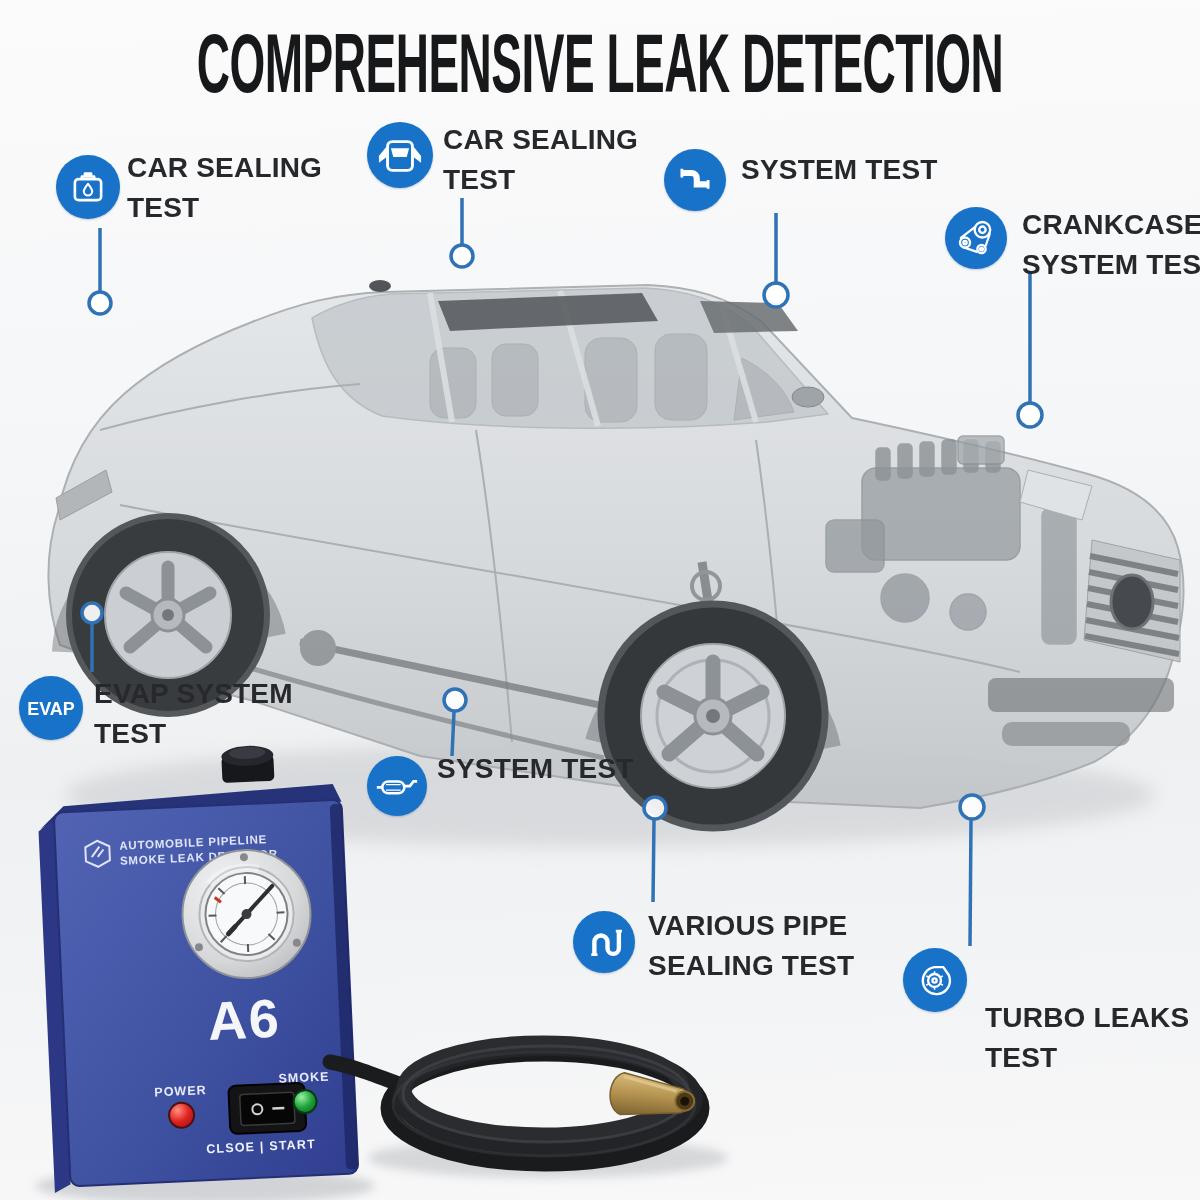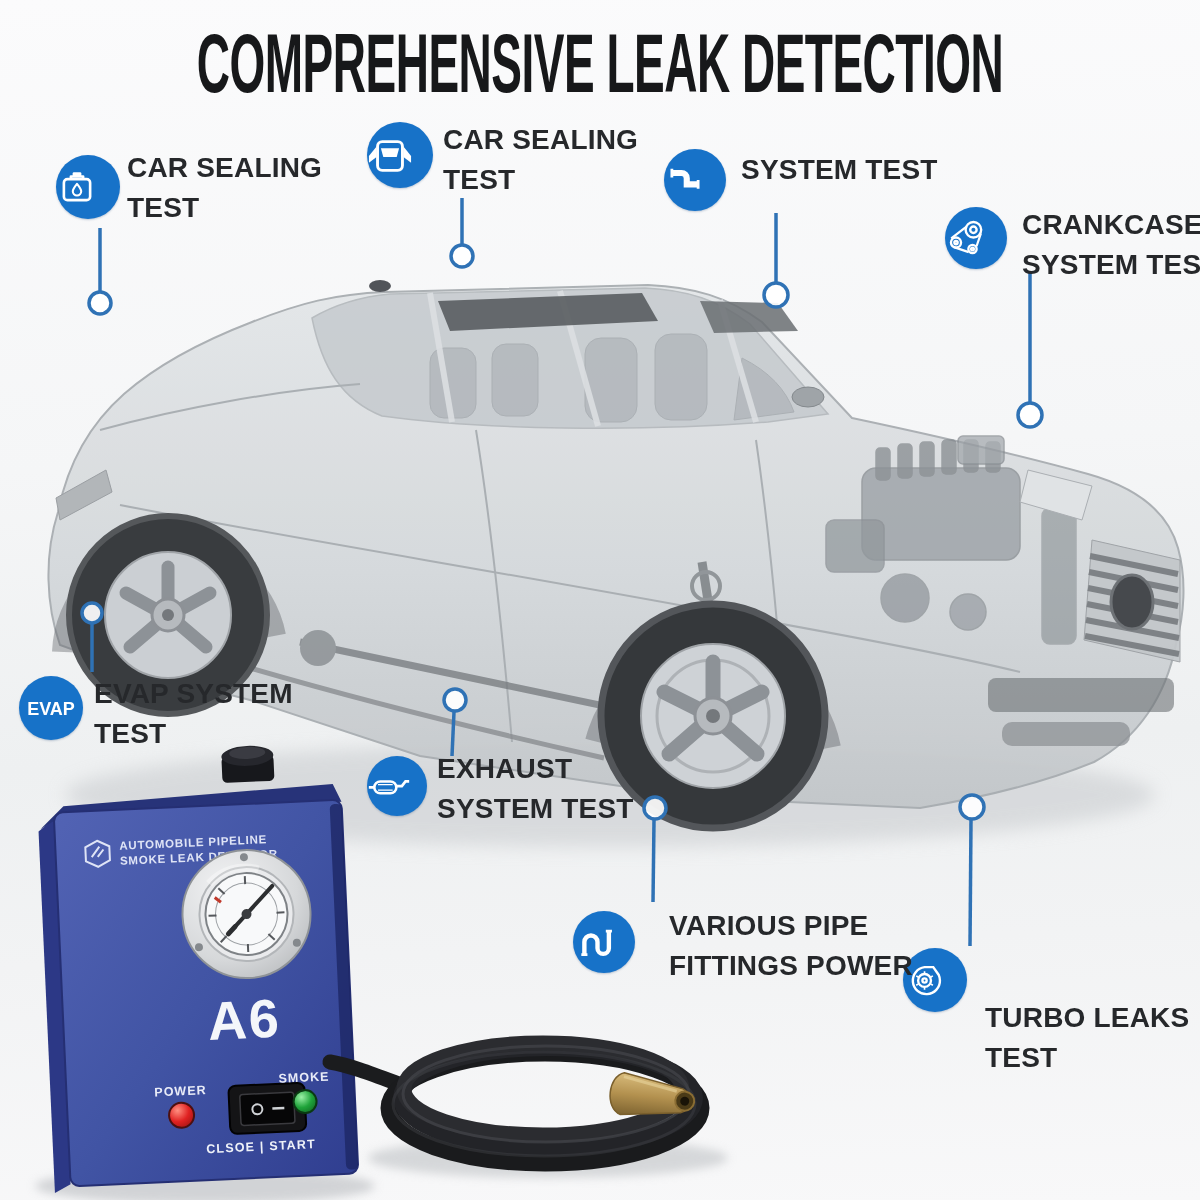--- a/index.html
+++ b/index.html
@@ -4,21 +4,21 @@
 <style>
   html,body{margin:0;padding:0;background:#e9eaec;}
   #stage{position:relative;width:1200px;height:1200px;overflow:hidden;
          font-family:"Liberation Sans",sans-serif;
          background:linear-gradient(178deg,#fbfbfc 0%,#f5f6f7 38%,#eef0f1 62%,#f2f3f4 78%,#f8f8f9 100%);}
   .title{position:absolute;top:14px;left:0;width:100%;text-align:center;
          font-weight:900;font-size:46px;letter-spacing:-0.5px;color:#17181a;
          transform:scaleY(1.82);transform-origin:50% 0;white-space:nowrap;}
   .scene{position:absolute;left:0;top:0;}
   .badge{position:absolute;border-radius:50%;background:#1772c8;
-         display:flex;align-items:center;
+         display:flex;align-items:center;justify-content:center;
          box-shadow:0 1px 2px rgba(20,60,110,.25);}
   .badge svg{display:block;}
   .lbl{position:absolute;color:#26282b;font-weight:700;font-size:28px;line-height:40px;
        letter-spacing:.2px;white-space:nowrap;}
   .lbl span{display:block;}
 </style>
 </head>
 <body>
 
 <div id="stage">
@@ -358,25 +358,24 @@
   </div>
   <div class="lbl" style="left:1022px;top:205px">
     <span>CRANKCASE</span>
     <span>SYSTEM TEST</span>
   </div>
   <div class="lbl" style="left:94px;top:674px">
     <span>EVAP SYSTEM</span>
     <span>TEST</span>
   </div>
   <div class="lbl" style="left:437px;top:749px">
-    <span>EXHAUST</span>
     <span>SYSTEM TEST</span>
   </div>
-  <div class="lbl" style="left:669px;top:906px">
+  <div class="lbl" style="left:648px;top:906px">
     <span>VARIOUS PIPE</span>
-    <span>FITTINGS POWER</span>
+    <span>SEALING TEST</span>
   </div>
   <div class="lbl" style="left:985px;top:998px">
     <span>TURBO LEAKS</span>
     <span>TEST</span>
   </div>
 
 </div>
 
 </body></html>

